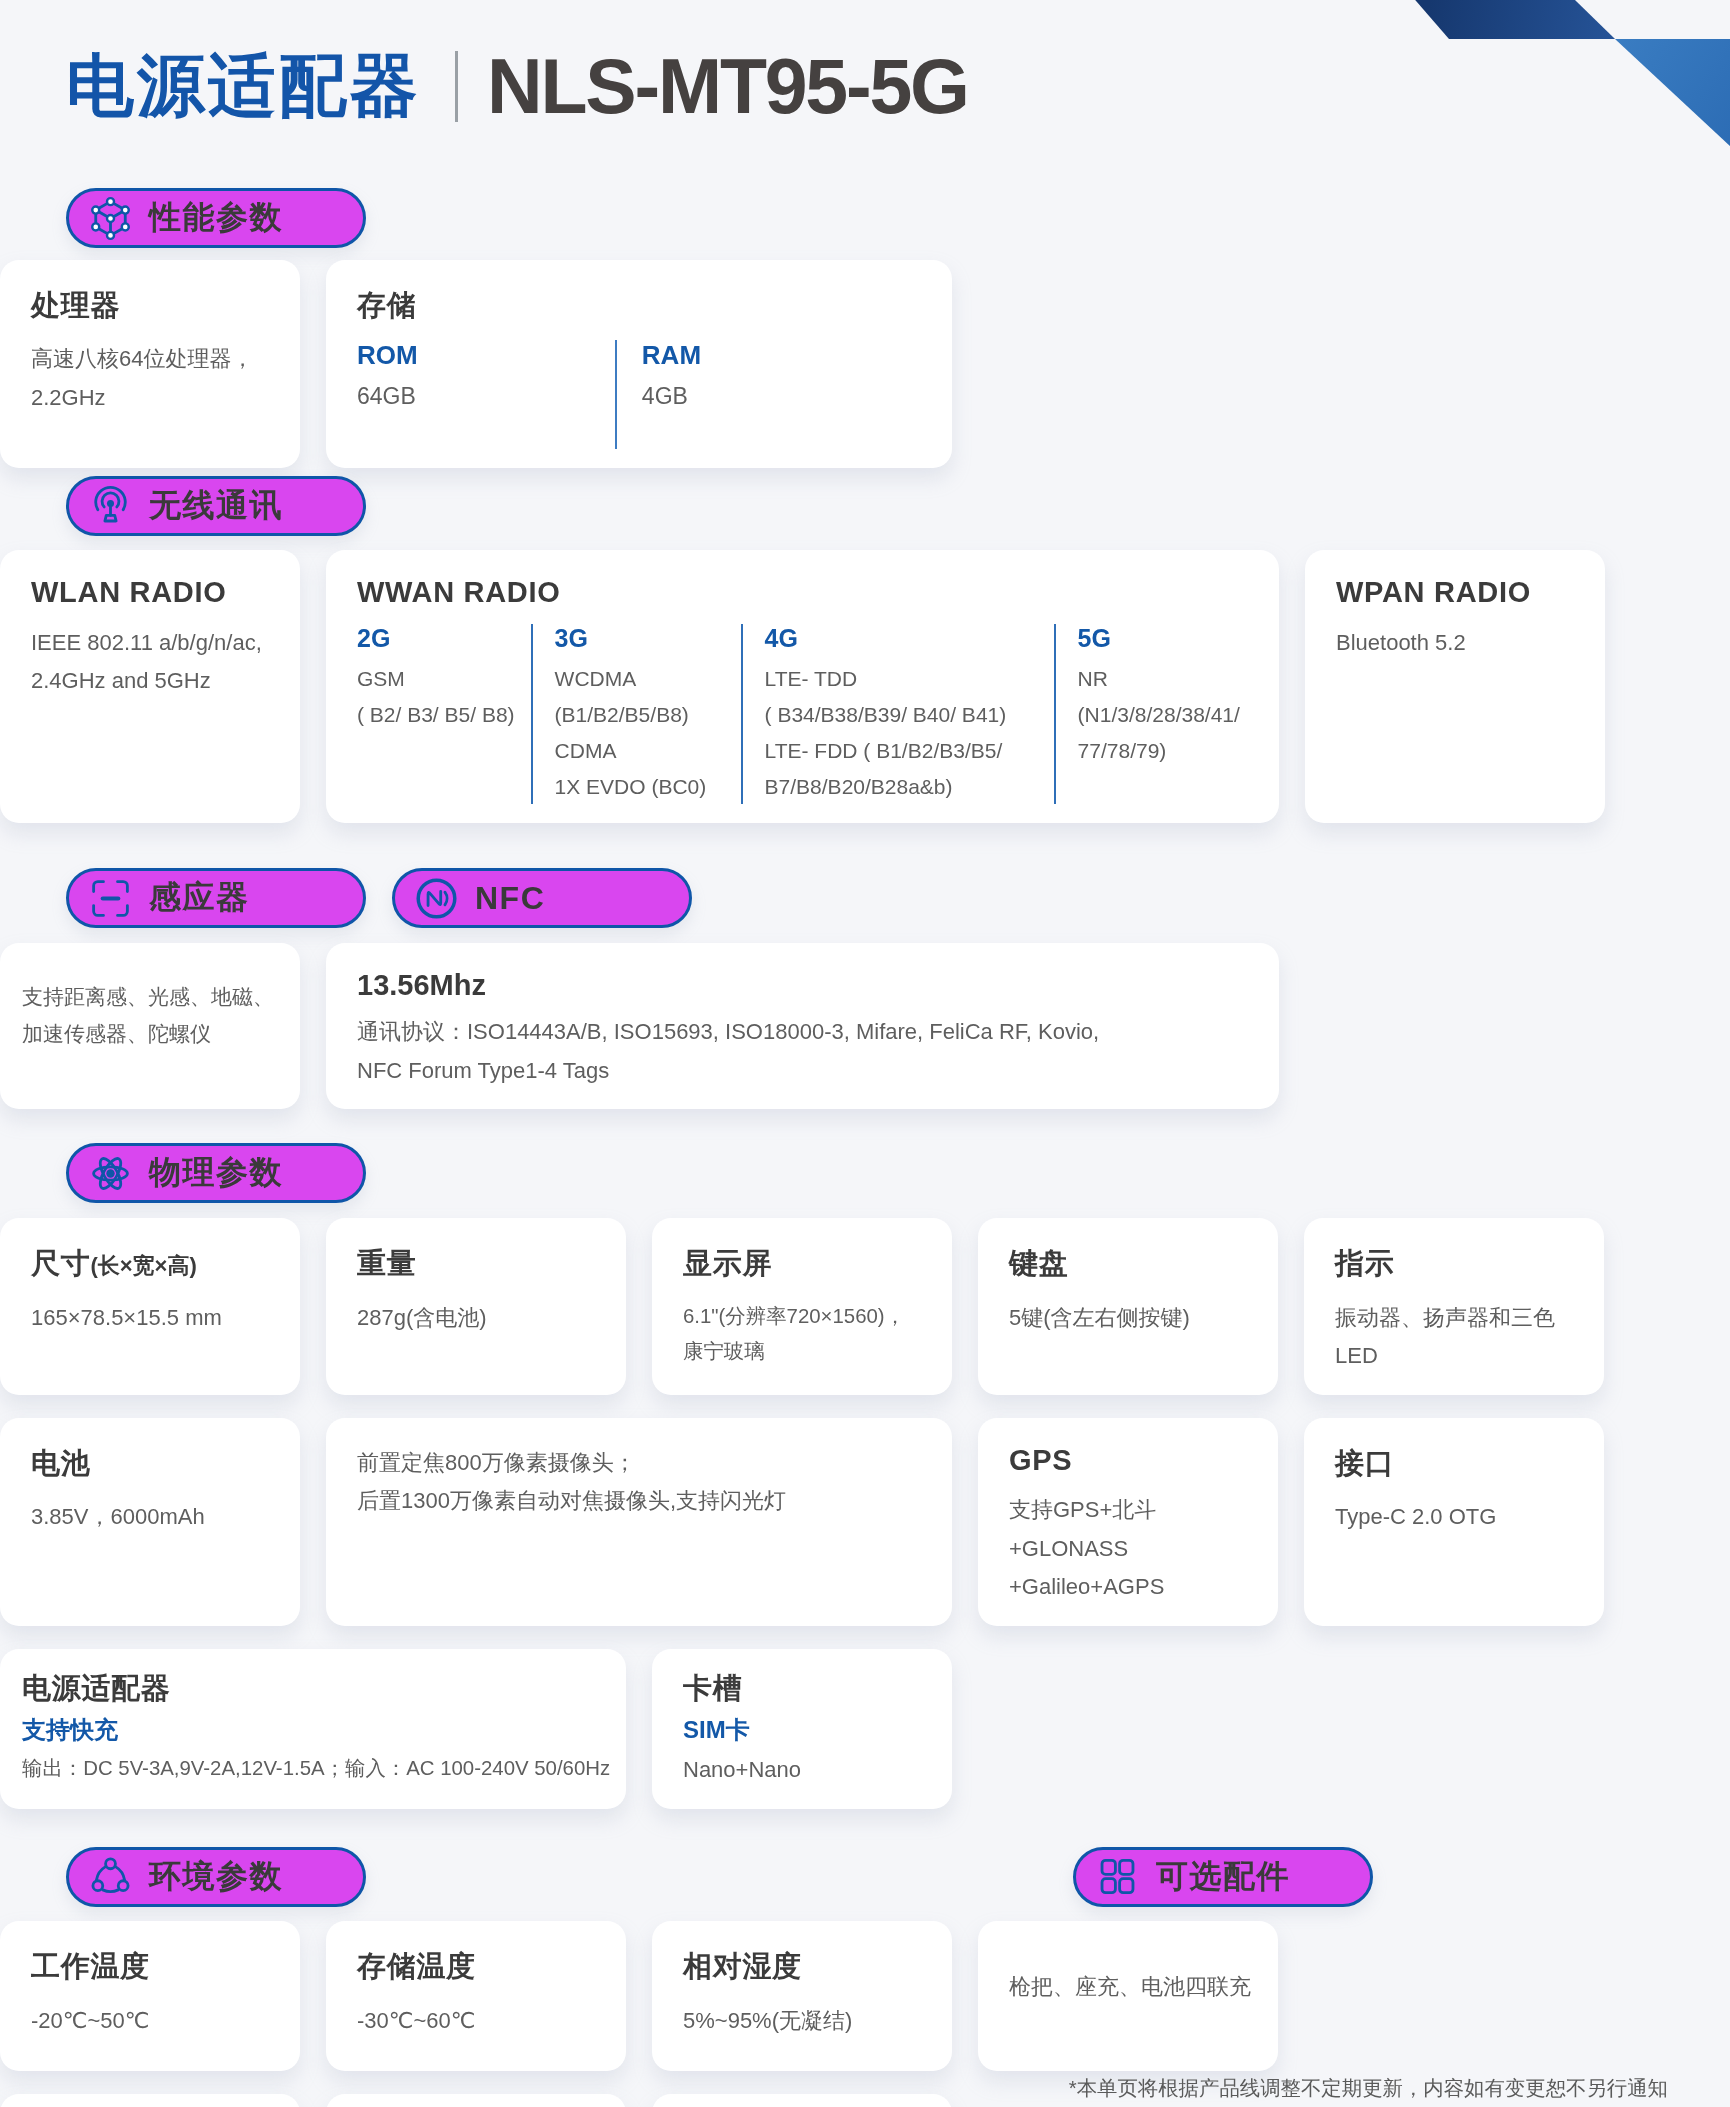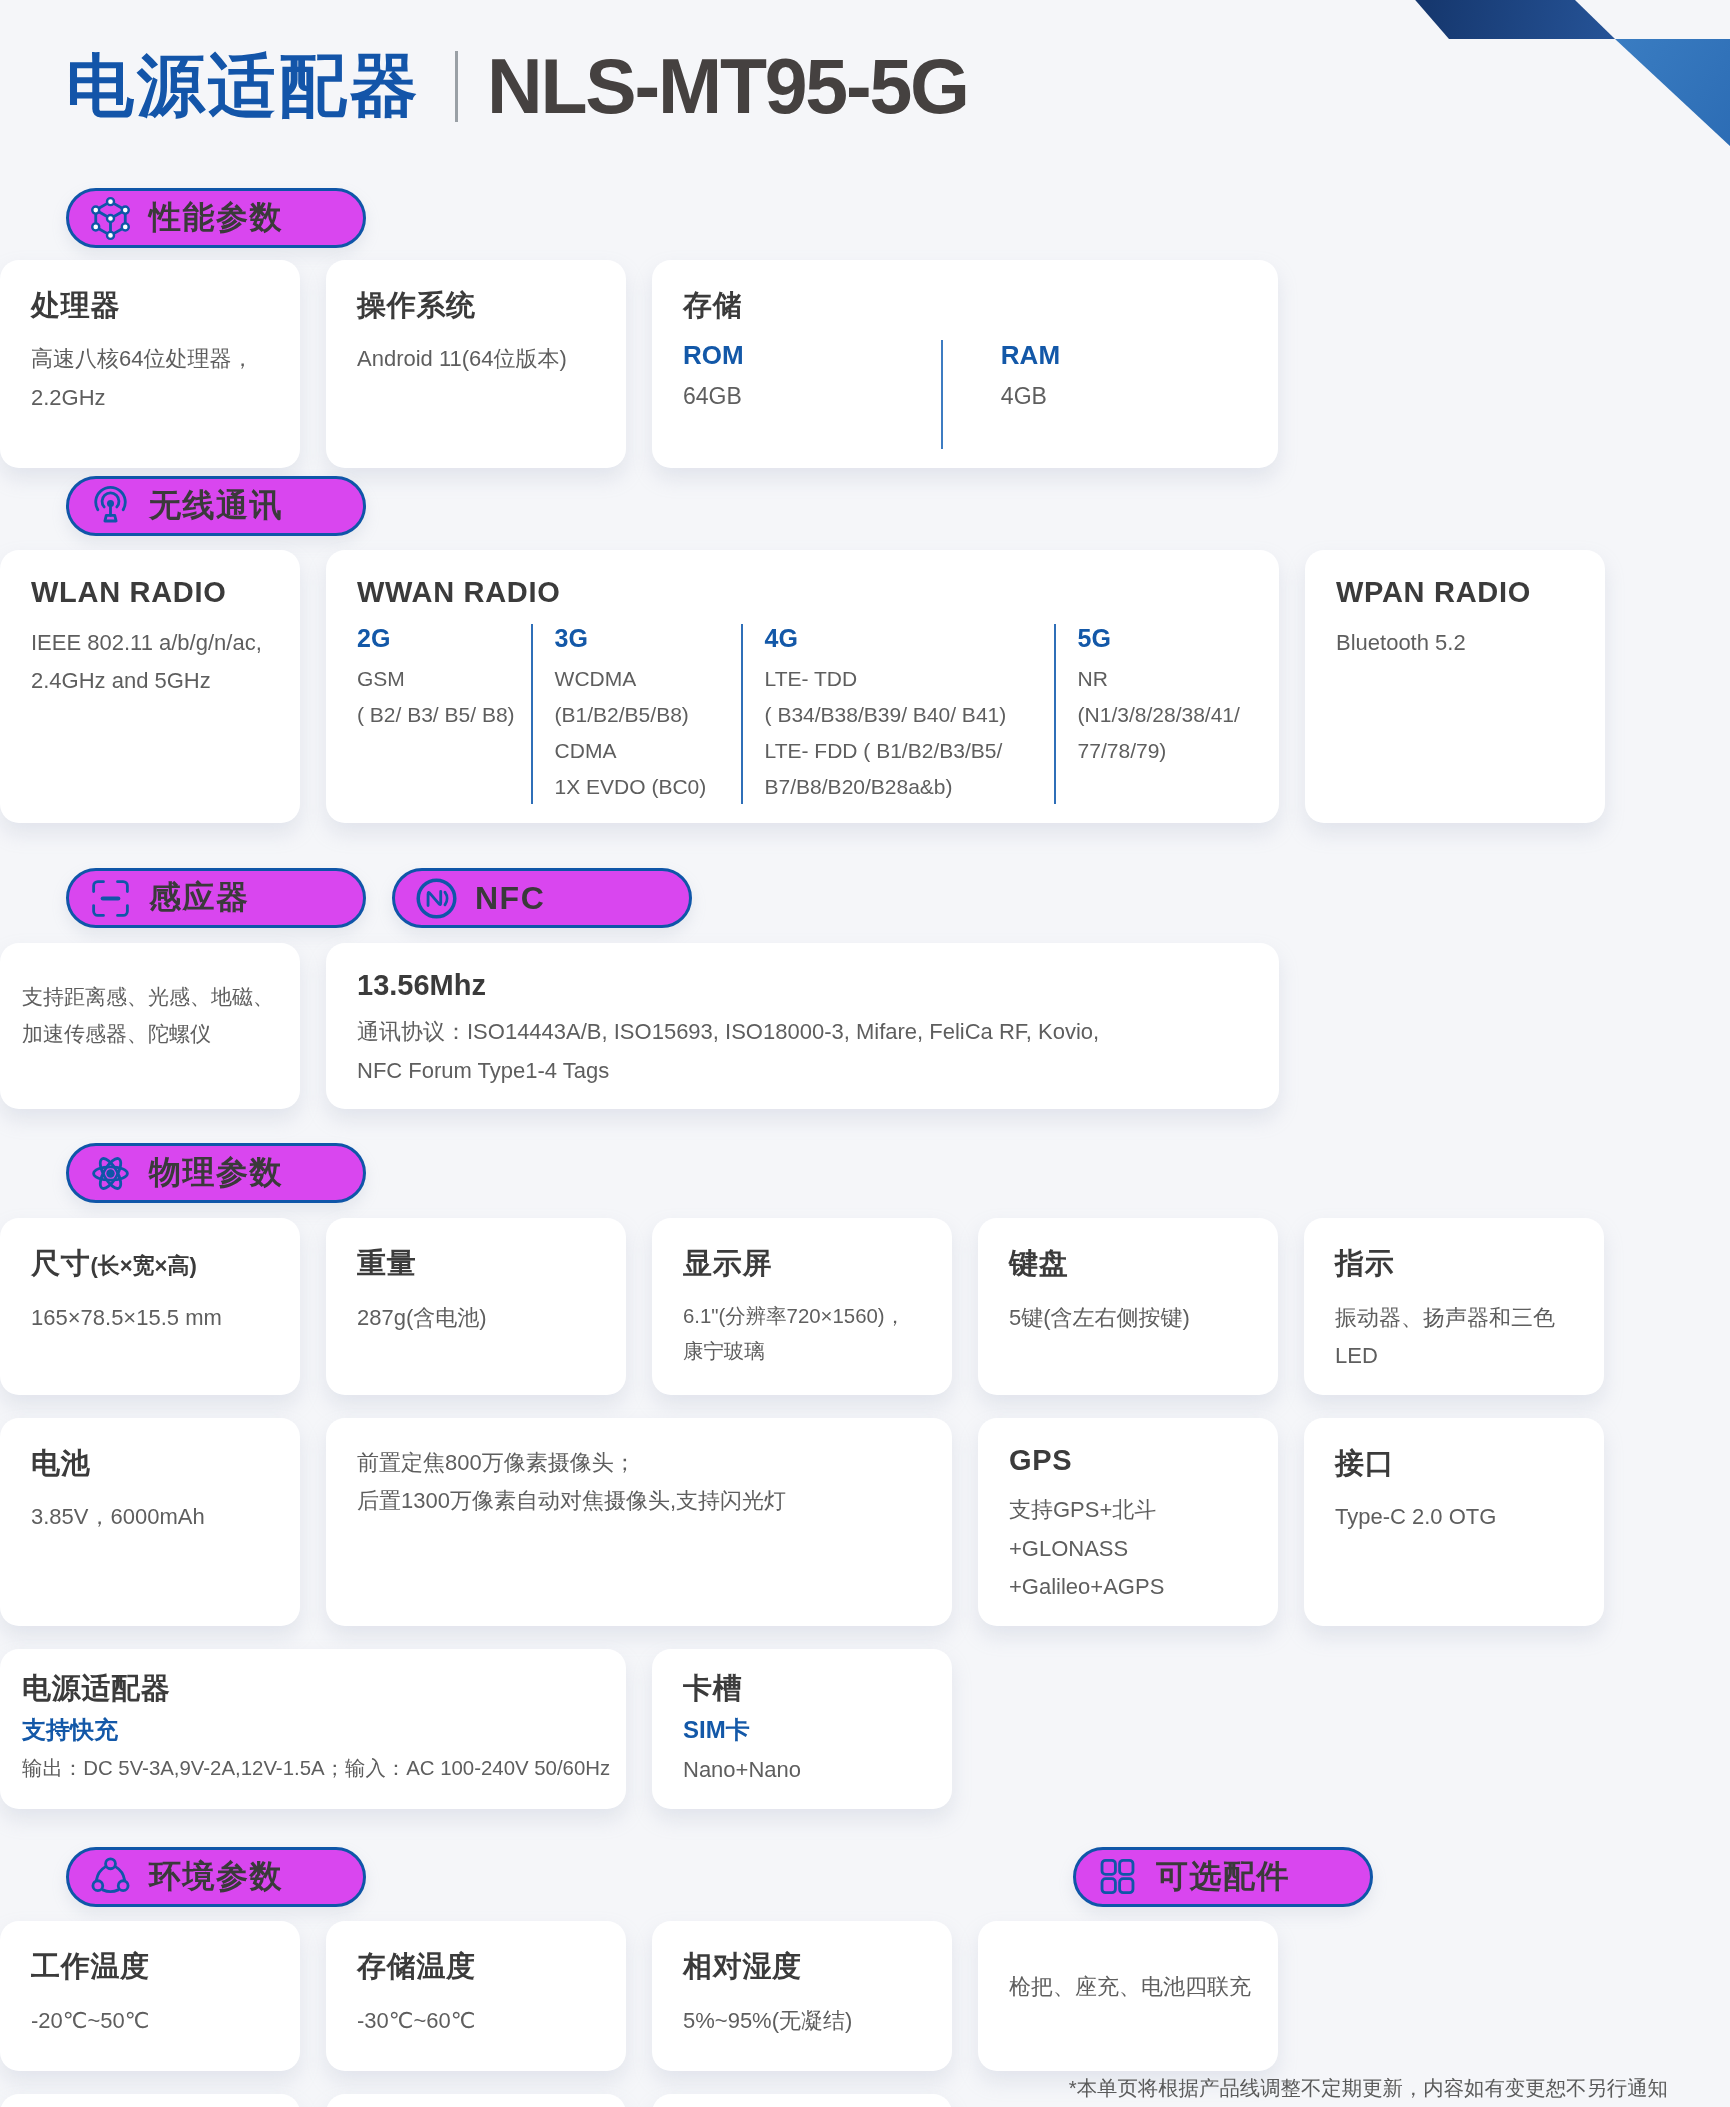--- a/index.html
+++ b/index.html
@@ -53,21 +53,21 @@
   .row-perf  .card { min-height:188px; }
   .row-wifi  .card { min-height:251px; }
   .row-snsr  .card { min-height:157px; }
   .row-phy1  .card { min-height:149px; }
   .row-phy2  .card { min-height:149px; }
   .row-phy3  .card { min-height:145px; padding-top:20.4px; }
   .row-env   .card { min-height:150px; }
   
   .split { display:flex; margin-top:4.4px; }
   .split-col { width:45%; min-height:109px; }
-  .split-col.divided { width:55%; border-left:2.2px solid #3d7cc2; padding-left:58px; }
+  .split-col.divided { width:55%; border-left:2.2px solid #3d7cc2; padding-left:25px; }
   .split-label { font-size:26px; font-weight:800; color:#1358a8; margin-bottom:11.7px; }
   .split-val { font-size:23px; color:#5e5e5e; }
   
   .wwan-cols { display:flex; margin-top:7.3px; }
   .wwan-col { padding-right:16px; }
   .wwan-col + .wwan-col { border-left:2.2px solid #2f6fb8; padding-left:22px; }
   .wwan-c0 { flex:0 0 166px; } .wwan-c1 { flex:0 0 210px; }
   .wwan-c2 { flex:0 0 313px; } .wwan-c3 { flex:0 0 182px; }
   .wwan-label { font-size:25px; font-weight:800; color:#1358a8; margin-bottom:8.7px; }
   .wwan-lines { font-size:21px; line-height:1.7; color:#5e5e5e; white-space:pre; }
@@ -138,24 +138,20 @@
     <span class="badge-label">性能参数</span>
   </div>
 </div>
 
 <div class="row row-perf mt-row1">
   <div class="card w1">
     <div class="card-title">处理器</div>
     <div class="card-body">高速八核64位处理器，
 2.2GHz</div>
   </div>
-  <div class="card w1">
-    <div class="card-title">操作系统</div>
-    <div class="card-body">Android 11(64位版本)</div>
-  </div>
   <div class="card w2">
     <div class="card-title">存储</div>
     <div class="split">
       <div class="split-col">
         <div class="split-label">ROM</div>
         <div class="split-val">64GB</div>
       </div>
       <div class="split-col divided">
         <div class="split-label">RAM</div>
         <div class="split-val">4GB</div>

